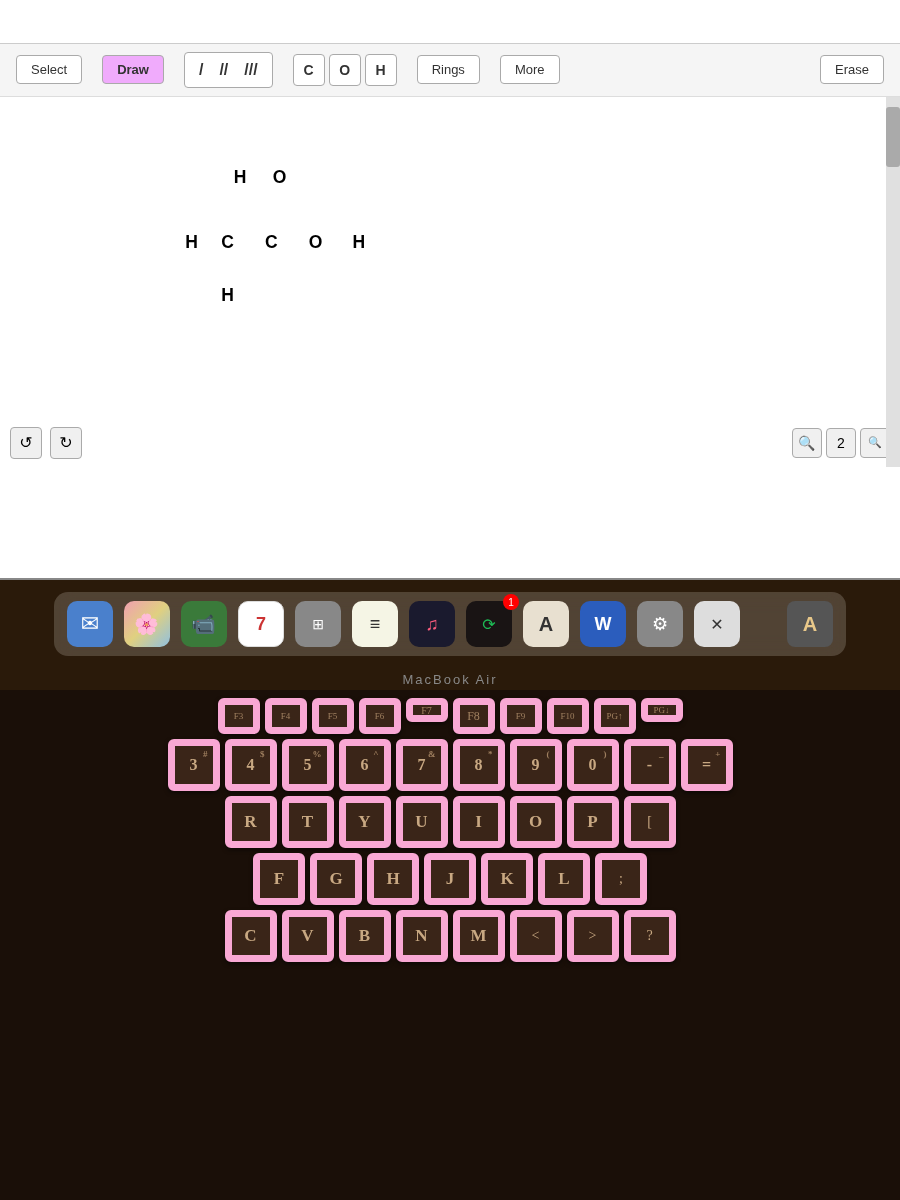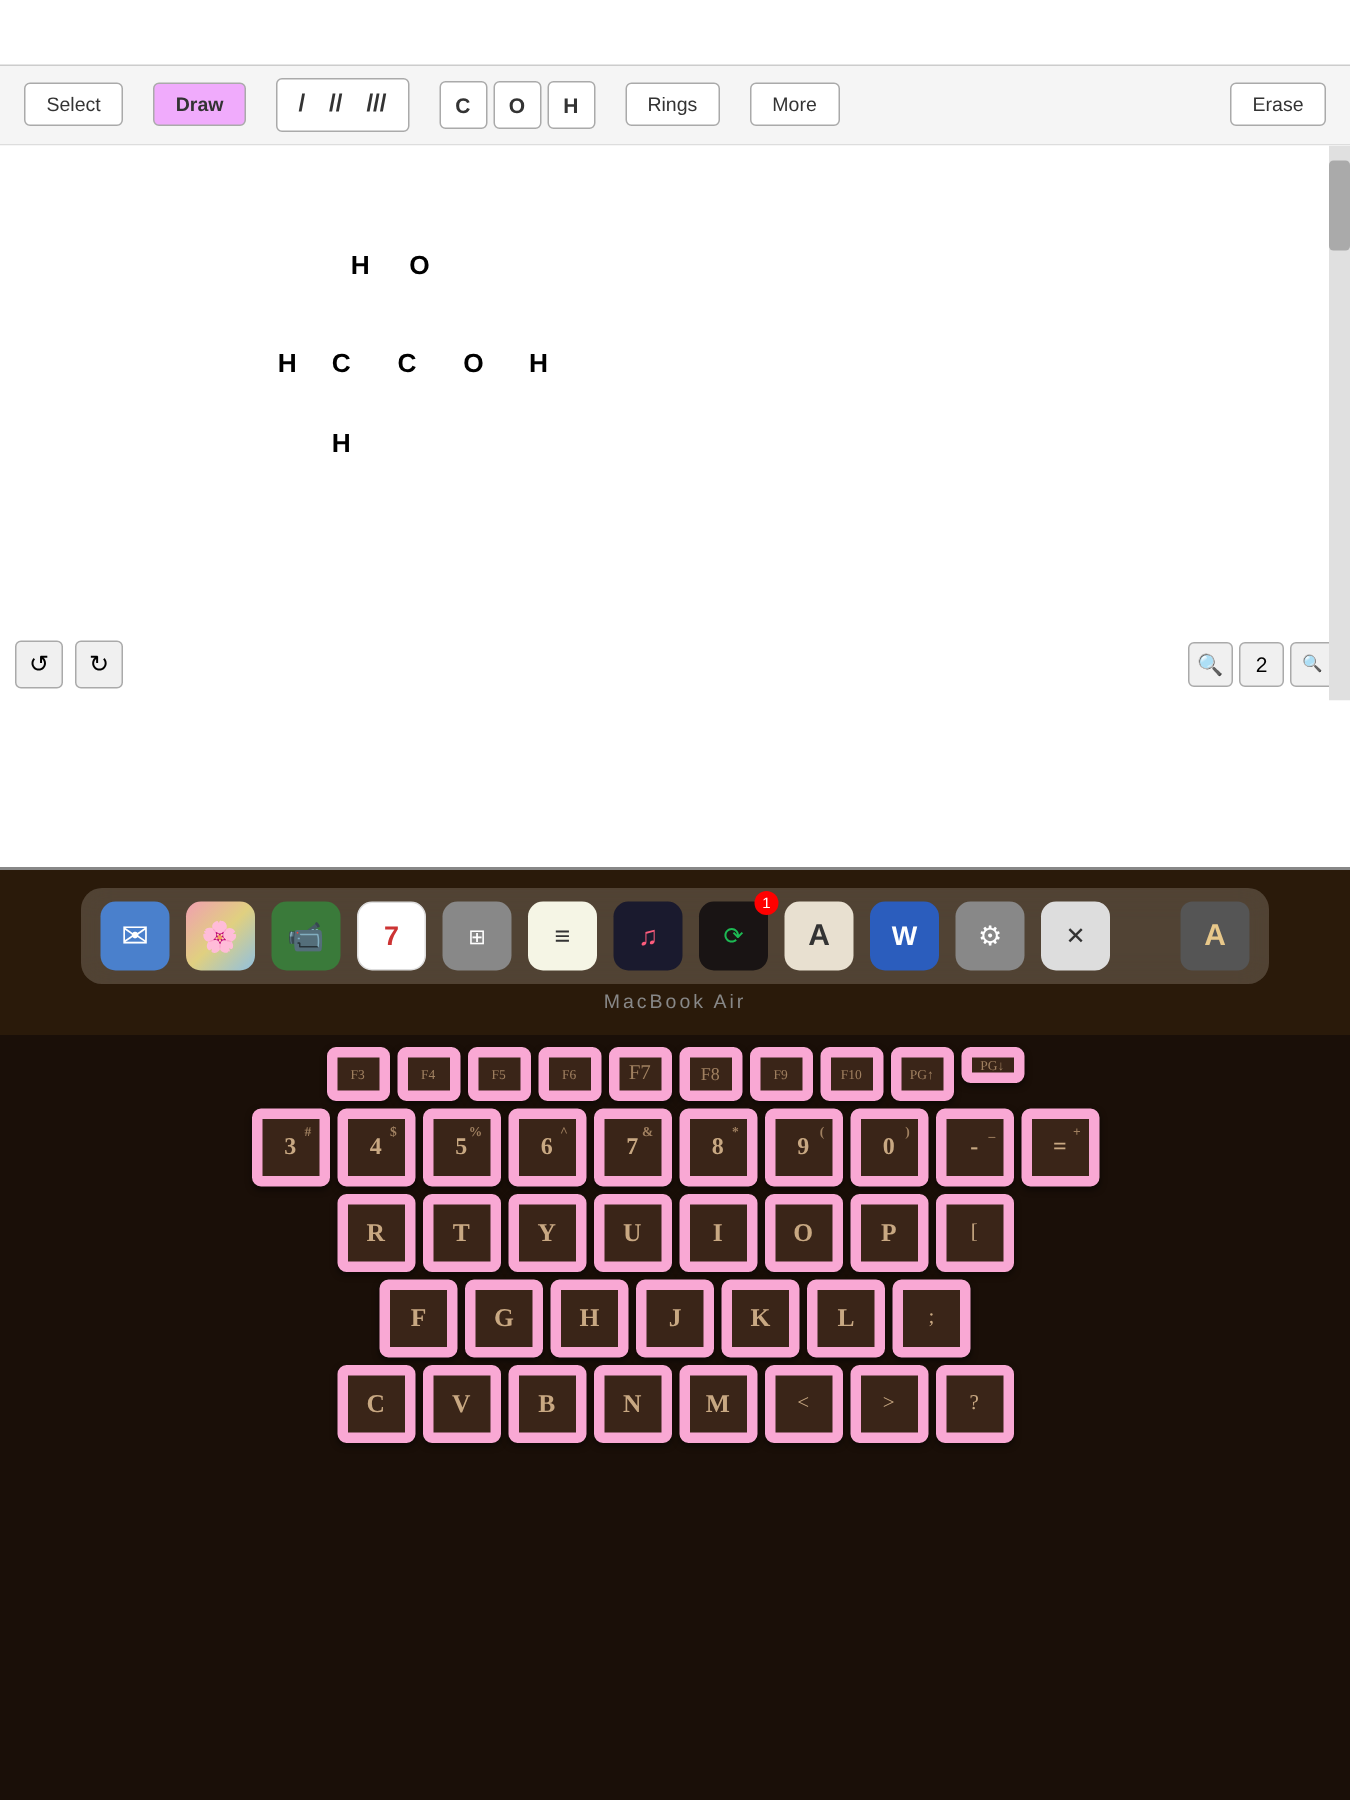--- a/index.html
+++ b/index.html
@@ -397,30 +397,30 @@
     </div>
     <div class="dock-item">
       <div class="dock-icon" style="background:#ddd; color:#333; font-size:16px;">✕</div>
     </div>
 
     <div class="dock-item" style="margin-left:auto;">
       <div class="dock-icon" style="background:#555; color:#e8c88a; font-size:20px; font-weight:bold; border-radius:8px;">A</div>
     </div>
   </div>
 
-  <span style="position:absolute; top:80px; color:#888; font-size:13px; letter-spacing:2px;">MacBook Air</span>
+  <span style="position:absolute; top:92px; color:#888; font-size:13px; letter-spacing:2px;">MacBook Air</span>
 
   <div class="keyboard" style="position:absolute; top:110px; left:0; right:0; bottom:0; background:#1a0f08; padding:8px 20px;">
 
     <div class="key-row">
       <div class="key key-fn" style="width:42px;height:36px;font-size:9px;color:#a08060;">F3</div>
       <div class="key key-fn" style="width:42px;height:36px;font-size:9px;color:#a08060;">F4</div>
       <div class="key key-fn" style="width:42px;height:36px;font-size:9px;color:#a08060;">F5</div>
       <div class="key key-fn" style="width:42px;height:36px;font-size:9px;color:#a08060;">F6</div>
-      <div class="key key-fn" style="width:42px;height:36px;font-size:14px;color:#a08060;">F7</div>
+      <div class="key key-fn" style="width:42px;height:24px;font-size:10px;color:#a08060;">F7</div>
       <div class="key key-fn" style="width:42px;height:36px;font-size:12px;color:#a08060;">F8</div>
       <div class="key key-fn" style="width:42px;height:36px;font-size:9px;color:#a08060;">F9</div>
       <div class="key key-fn" style="width:42px;height:36px;font-size:9px;color:#a08060;">F10</div>
       <div class="key key-fn" style="width:42px;height:36px;font-size:9px;color:#a08060;">PG↑</div>
       <div class="key key-fn" style="width:42px;height:24px;font-size:9px;color:#a08060;">PG↓</div>
     </div>
 
     <div class="key-row" style="margin-top:4px;">
       <div class="key" style="width:52px;height:52px;font-size:16px;font-weight:bold;color:#c8a882;position:relative;">
         <span style="font-size:9px;color:#a08060;position:absolute;top:3px;right:5px;">#</span>

